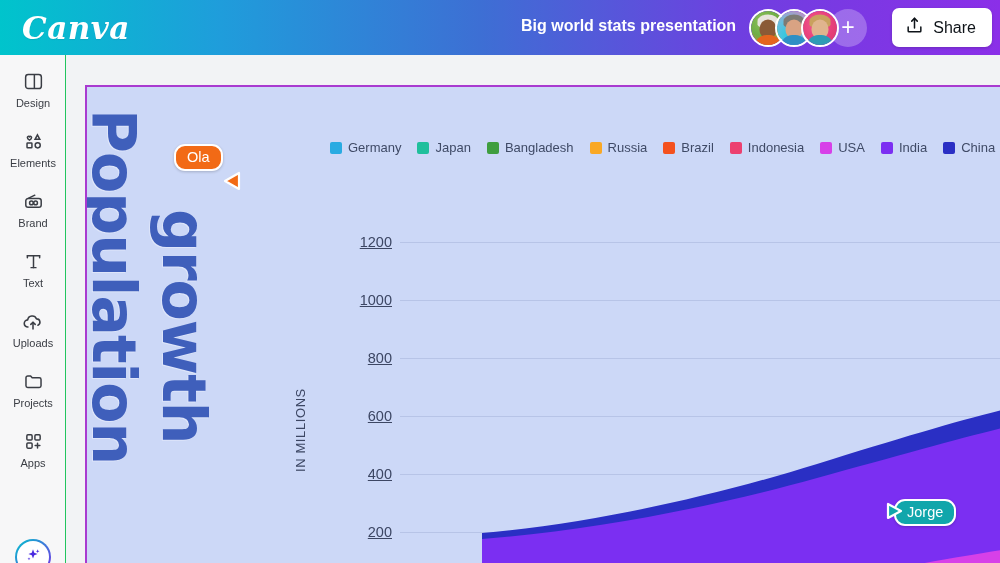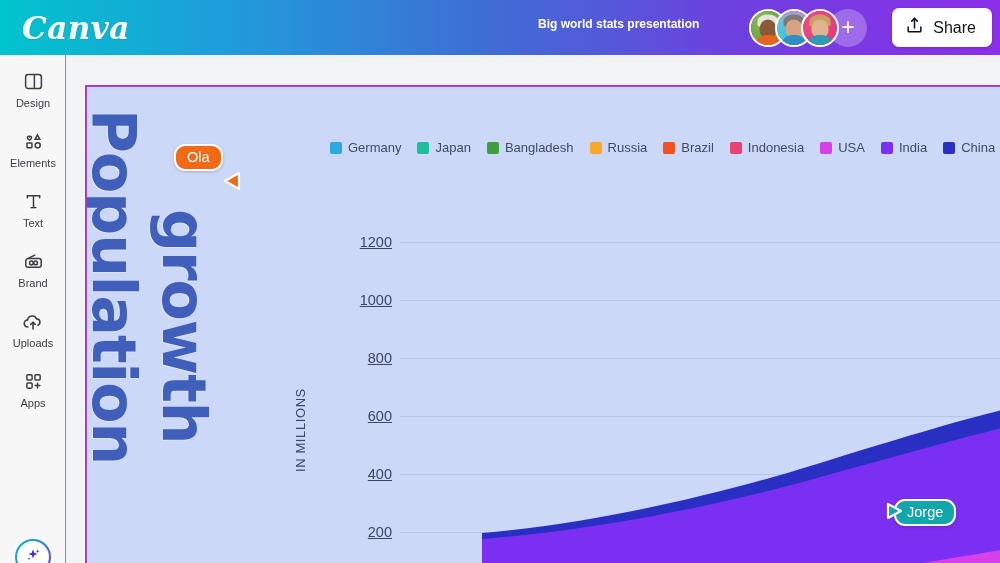--- a/index.html
+++ b/index.html
@@ -18,22 +18,22 @@
     display: flex; align-items: center;
   }
   .canva-logo {
     font-family: "DejaVu Serif", serif;
     font-style: italic; font-weight: bold;
     font-size: 31px; color: #ffffff;
     margin-left: 22px; letter-spacing: 0.5px;
     text-shadow: 0 1px 1px rgba(0,0,0,.07);
   }
   .doc-title {
-    position: absolute; left: 538px; top: 17px;
-    font-size: 12px; font-weight: bold; color: #ffffff;
+    position: absolute; left: 521px; top: 17px;
+    font-size: 16px; font-weight: bold; color: #ffffff;
     white-space: nowrap;
   }
   .avatars { position: absolute; left: 749px; top: 8px; height: 39px; display: flex; align-items: center; }
   .avatar {
     width: 38px; height: 38px; border-radius: 50%;
     margin-right: -12px; position: relative; overflow: hidden;
     border: 2.5px solid #fff;
   }
   .avatar .ring { position: absolute; inset: 0; border-radius: 50%; }
   .avatar .face {
@@ -222,54 +222,62 @@
           <path d="M16.5 4.5l2.7 5h-5.4z"></path>
           <rect x="4.6" y="13.6" width="5.6" height="5.6" rx=".7"></rect>
           <circle cx="16.8" cy="16.4" r="2.9"></circle>
         </svg>
       </span>
       <span class="txt">Elements</span>
     </div>
 
     <div class="side-item">
       <span class="ico">
+        <svg width="21" height="21" viewBox="0 0 24 24" fill="none" stroke="#3a3d44" stroke-width="1.7">
+          <rect x="3.2" y="8.6" width="17.6" height="10" rx="2.6"></rect>
+          <path d="M6.5 8.2 13.5 4.8" stroke-linecap="round"></path>
+          <circle cx="9.6" cy="13.6" r="2.1"></circle>
+            <circle cx="14.4" cy="13.6" r="2.1"></circle>
+        </svg>
+      </span>
+      <span class="txt">Brand</span>
+    </div>
+
+    <div class="side-item">
+      <span class="ico">
         <svg width="21" height="21" viewBox="0 0 24 24" fill="none" stroke="#3a3d44" stroke-width="1.7" stroke-linecap="round">
           <path d="M5 5.5h14"></path>
             <path d="M12 5.5V19"></path>
             <path d="M9.2 19h5.6"></path>
           <path d="M5 5.5v2.2"></path>
             <path d="M19 5.5v2.2"></path>
         </svg>
       </span>
       <span class="txt">Text</span>
     </div>
 
     <div class="side-item">
       <span class="ico">
-        <svg width="21" height="21" viewBox="0 0 24 24" fill="none" stroke="#3a3d44" stroke-width="1.7">
-          <rect x="3.2" y="8.6" width="17.6" height="10" rx="2.6"></rect>
-          <path d="M6.5 8.2 13.5 4.8" stroke-linecap="round"></path>
-          <circle cx="9.6" cy="13.6" r="2.1"></circle>
-            <circle cx="14.4" cy="13.6" r="2.1"></circle>
-        </svg>
-      </span>
-      <span class="txt">Brand</span>
-    </div>
-
-    <div class="side-item">
-      <span class="ico">
         <svg width="22" height="22" viewBox="0 0 24 24" fill="none" stroke="#3a3d44" stroke-width="1.7" stroke-linecap="round" stroke-linejoin="round">
           <path d="M6.5 17.5a3.9 3.9 0 0 1-.3-7.8 5 5 0 0 1 9.6-1.1 3.6 3.6 0 0 1 1.6 6.9"></path>
           <path d="M12 19.5v-7"></path>
             <path d="M9.6 14.6 12 12.2l2.4 2.4"></path>
         </svg>
       </span>
       <span class="txt">Uploads</span>
     </div>
 
+    <div class="side-item">
+      <span class="ico">
+        <svg width="21" height="21" viewBox="0 0 24 24" fill="none" stroke="#3a3d44" stroke-width="1.7" stroke-linejoin="round">
+          <path d="M3.4 7.6a2 2 0 0 1 2-2h3.3l1.8 2.1h8.1a2 2 0 0 1 2 2v7.1a2 2 0 0 1-2 2H5.4a2 2 0 0 1-2-2z"></path>
+        </svg>
+      </span>
+      <span class="txt">Projects</span>
+    </div>
 
     <div class="side-item">
       <span class="ico">
         <svg width="21" height="21" viewBox="0 0 24 24" fill="none" stroke="#3a3d44" stroke-width="1.7" stroke-linecap="round">
           <rect x="4.4" y="4.4" width="6" height="6" rx="1.2"></rect>
           <rect x="13.6" y="4.4" width="6" height="6" rx="1.2"></rect>
           <rect x="4.4" y="13.6" width="6" height="6" rx="1.2"></rect>
           <path d="M16.6 13.9v5.4M13.9 16.6h5.4"></path>
         </svg>
       </span>

